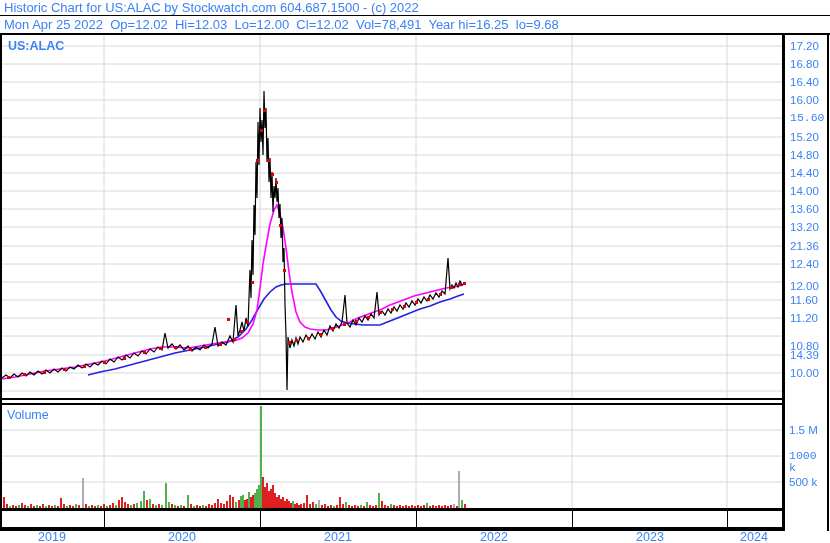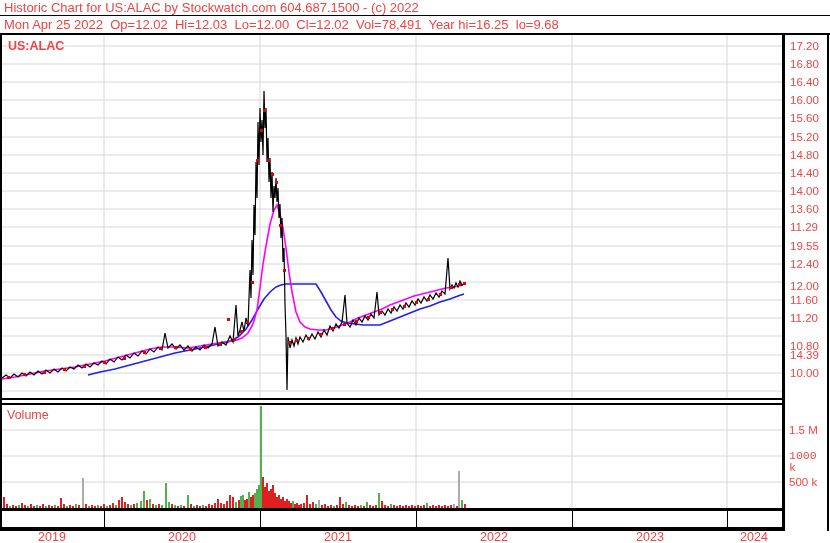--- a/index.html
+++ b/index.html
@@ -1,18 +1,18 @@
 <!DOCTYPE html>
 <html><head>
 <meta charset="utf-8">
 <style>
   html,body{margin:0;padding:0;background:#ffffff;}
   #root{
     position:relative;width:830px;height:543px;background:#ffffff;
-    font-family:"Liberation Sans",sans-serif;color:#ef4444;overflow:hidden;
+    font-family:"Liberation Sans",sans-serif;color:#3b82f6;overflow:hidden;
   }
   .hdr-line{position:absolute;left:4px;white-space:pre;font-size:13px;line-height:14px;}
   #hdr1{top:1px;}
   #hdr2{top:18px;}
   .hline{position:absolute;background:#000;}
   .vline{position:absolute;background:#000;}
   .symbol-label{position:absolute;left:8px;top:39px;font-size:12.5px;font-weight:bold;}
   .volume-label{position:absolute;left:7px;top:408px;font-size:12.5px;}
   .price-tick{position:absolute;left:790px;font-size:11.5px;line-height:12px;}
   .vol-tick{position:absolute;left:789px;font-size:11.5px;line-height:12px;}
@@ -305,28 +305,28 @@
       <div class="year-label" style="left: 464px;">2022</div>
       <div class="year-label" style="left: 620px;">2023</div>
       <div class="year-label" style="left: 724px;">2024</div>
     </div>
 
   <div id="price-ticks">
       <div class="price-tick" style="top: 40px;">17.20</div>
       <div class="price-tick" style="top: 58px;">16.80</div>
       <div class="price-tick" style="top: 76px;">16.40</div>
       <div class="price-tick" style="top: 94px;">16.00</div>
-      <div class="price-tick" style="top: 112px;">15.60</div>
+      <div class="price-tick" style="top: 112px; font-family: Liberation Mono, monospace;">15.60</div>
       <div class="price-tick" style="top: 131px;">15.20</div>
       <div class="price-tick" style="top: 149px;">14.80</div>
       <div class="price-tick" style="top: 167px;">14.40</div>
       <div class="price-tick" style="top: 185px;">14.00</div>
       <div class="price-tick" style="top: 203px;">13.60</div>
-      <div class="price-tick" style="top: 221px;">11.29</div>
-      <div class="price-tick" style="top: 240px;">19.55</div>
+      <div class="price-tick" style="top: 221px;">13.20</div>
+      <div class="price-tick" style="top: 240px;">21.36</div>
       <div class="price-tick" style="top: 258px; text-align: right;">12.40</div>
       <div class="price-tick" style="top: 280px;">12.00</div>
       <div class="price-tick" style="top: 294px;">11.60</div>
       <div class="price-tick" style="top: 312px;">11.20</div>
       <div class="price-tick" style="top: 320px; margin-top: 20px;">10.80</div>
       <div class="price-tick" style="top: 349px;">14.39</div>
       <div class="price-tick" style="top: 367px;">10.00</div>
     </div>
   <div id="vol-ticks">
       <div class="vol-tick" style="top: 424px;">1.5 M</div>

